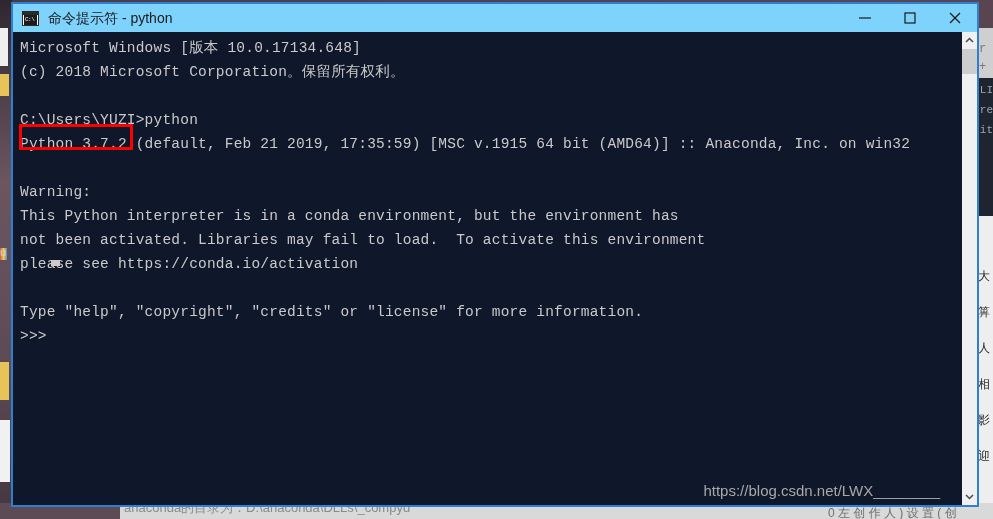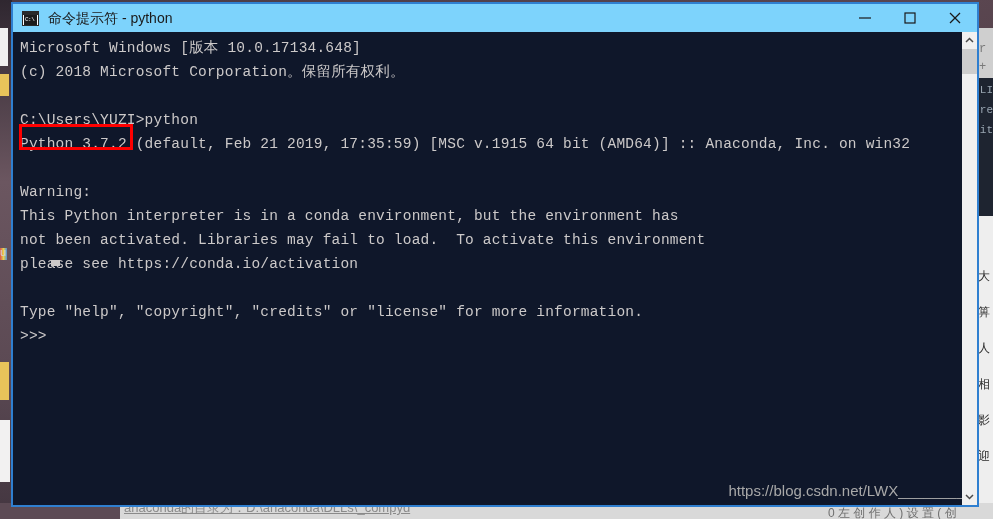--- a/index.html
+++ b/index.html
@@ -104,21 +104,20 @@
     position: absolute; left: 0; top: 503px; width: 120px; height: 16px;
     background: #5c4a54;
   }
   .bg-bottom-text {
     position: absolute; left: 124px; top: 503px;
     width: 560px; height: 16px; overflow: hidden;
     font-family: "Liberation Sans", sans-serif;
     font-size: 13px; color: #8a8a8a;
     white-space: nowrap;
     line-height: 10px;
-    text-decoration: underline;
   }
   .bg-bottom-right-text {
     position: absolute; left: 828px; top: 505px;
     width: 133px; height: 14px; overflow: hidden;
     font-family: "Liberation Sans", sans-serif;
     font-size: 12px; color: #6f6f6f; white-space: nowrap;
   }
 
   
   #cmd-window {
@@ -218,21 +217,21 @@
     left: 6px; top: 92px;
     width: 114px; height: 26px;
     border: 3px solid #ff0000;
     box-sizing: border-box;
     pointer-events: none;
   }
 
   
   .watermark {
     position: absolute;
-    right: 12px; bottom: 6px;
+    right: 37px; bottom: 6px;
     font-family: "Liberation Sans", sans-serif;
     font-size: 15px;
     color: #a8a8a8;
     white-space: nowrap;
   }
 
   
   .console-scrollbar {
     position: absolute;
     right: 0; top: 28px;

